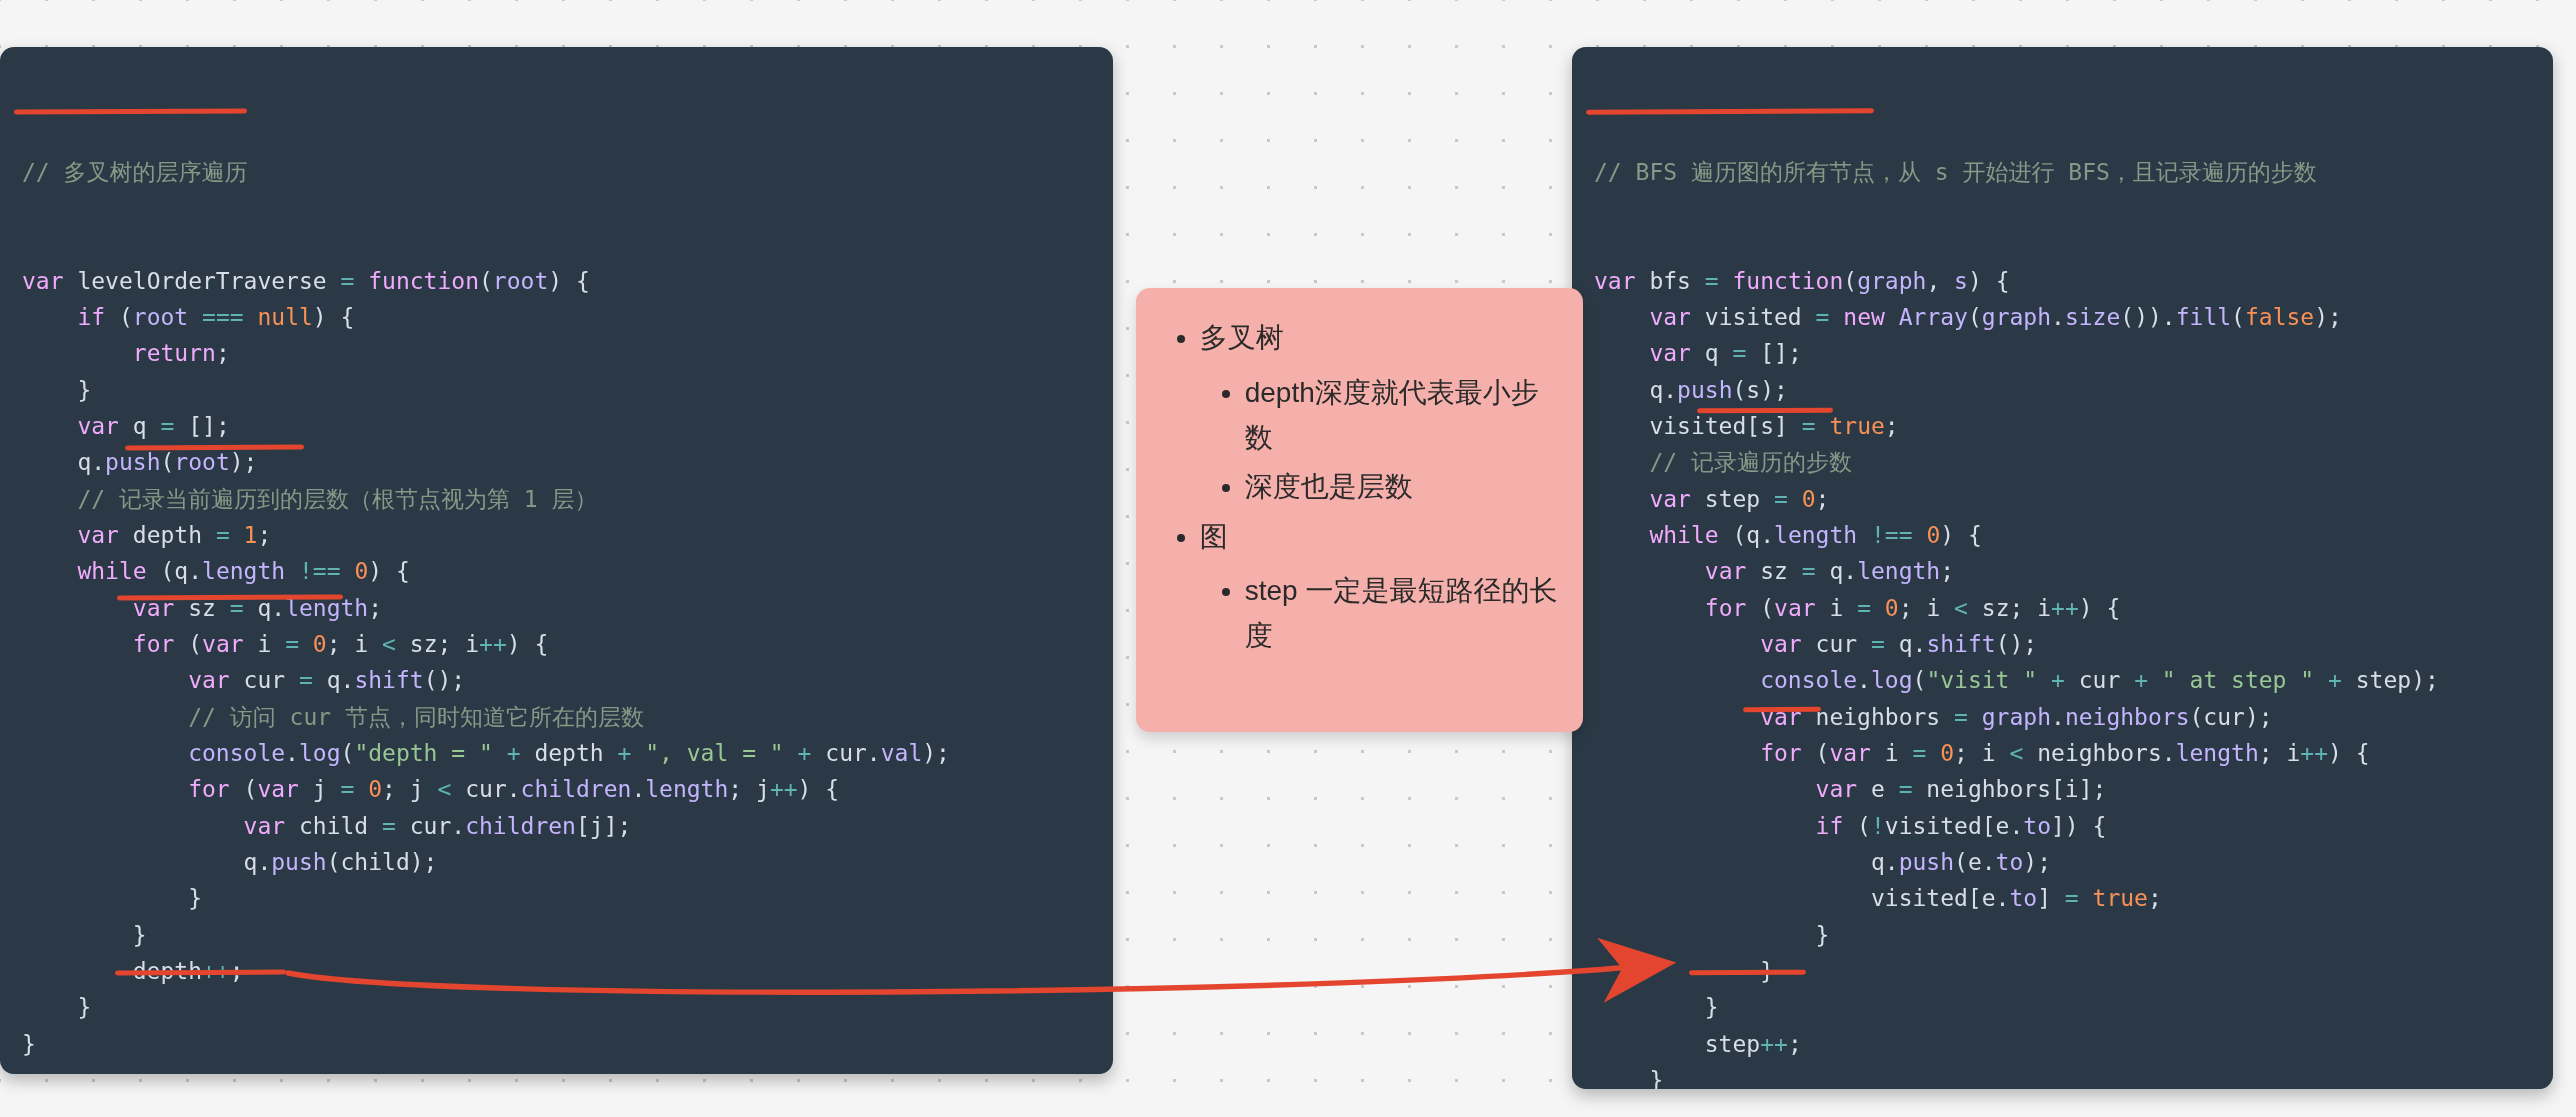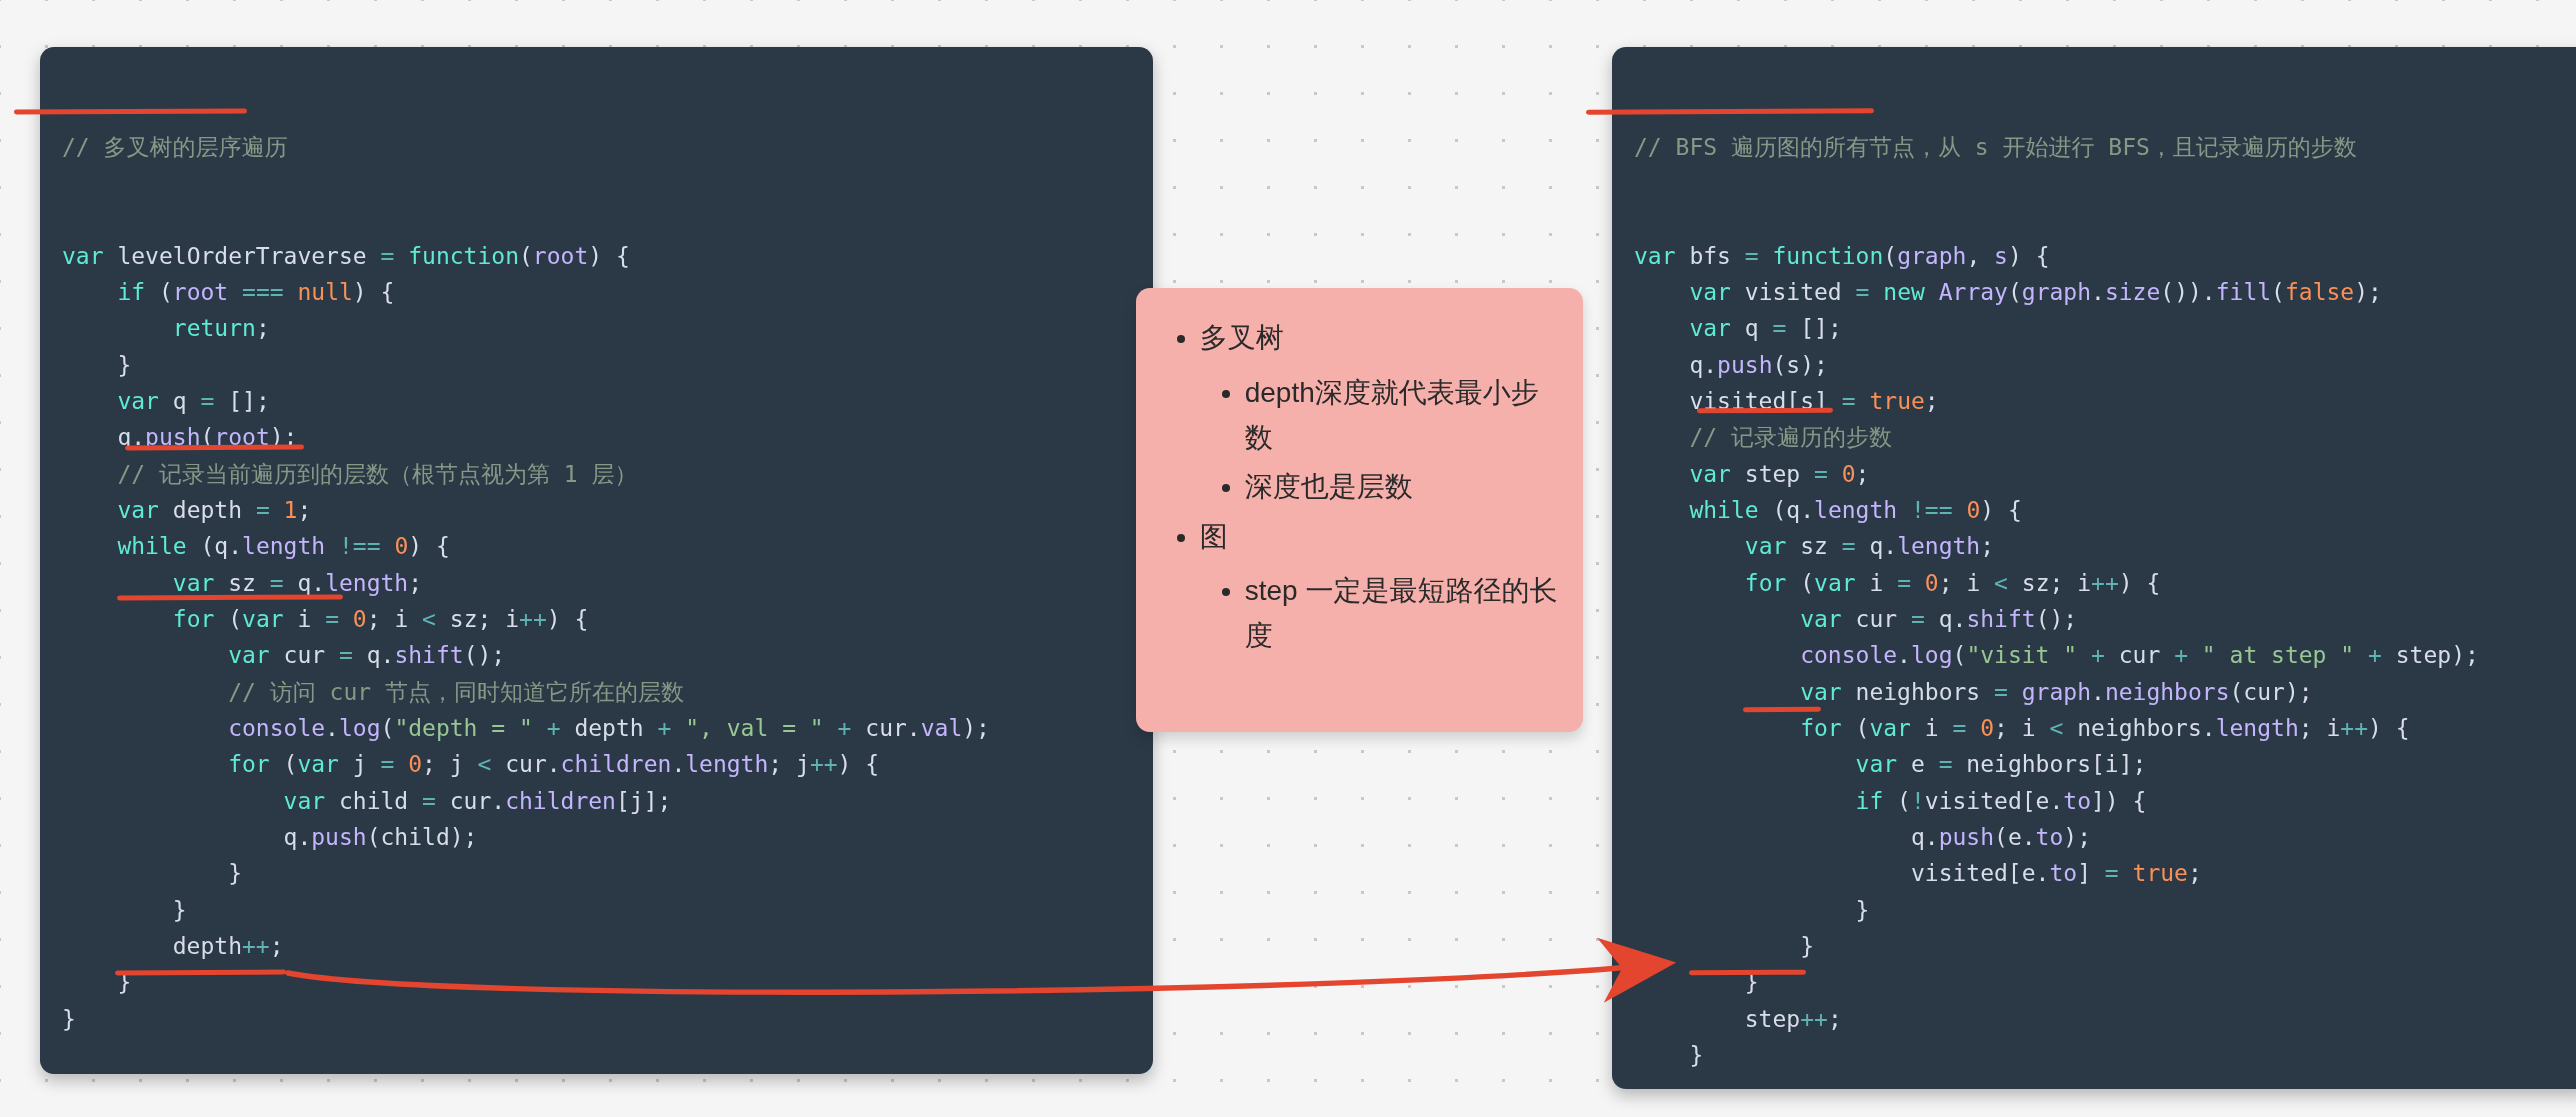--- a/index.html
+++ b/index.html
@@ -10,48 +10,47 @@
     background-size: 47px 47px;
     background-position: 23px 23px;
     font-family: "SF Mono", Menlo, Consolas, monospace;
     position: relative;
   }
   .code-card {
     position: absolute;
     background: #2b3946;
     border-radius: 14px;
     box-shadow: 0 6.2px 15.6px rgba(0,0,0,.25);
-    padding: 9px 22px 22px 22px;
+    padding: 34px 22px 22px 22px;
     color: #d8dee9;
     font-size: 23px;
     line-height: 1.58;
     white-space: pre;
     overflow: hidden;
-    margin-left: 40px;
   }
   .left-card { left: 0; top: 47px; width: 1113px; height: 1027px; }
   .right-card { left: 1572px; top: 47px; width: 981px; height: 1042px; }
   .note-card {
     position: absolute;
     left: 1136px; top: 288px;
     width: 447px; height: 444px;
     background: #f6b0ab;
     border-radius: 14px;
     box-shadow: 0 6.2px 12.5px rgba(0,0,0,.15);
     padding: 28px 18.7px 18.7px 18.7px;
     color: #2a2a2a;
     font-family: -apple-system, "PingFang SC", "Helvetica Neue", sans-serif;
     font-size: 28px;
     line-height: 1.6;
   }
   .note-card ul { list-style: disc; padding-left: 45px; }
   .note-card ul ul { padding-left: 45px; margin-top: 10px; }
   .note-card li { margin-bottom: 4.7px; }
 
-  .kw { color: #5eead4; }
+  .kw { color: #f0abfc; }
   .fn { color: #c4b5fd; }
   .op { color: #5fb3b3; }
   .pn { color: #d8dee9; }
   .cm { color: #869886; font-style: normal; }
   .nm { color: #f99157; }
   .st { color: #99c794; }
   .bl { color: #f99157; }
 
   .underline {
     position: absolute;

